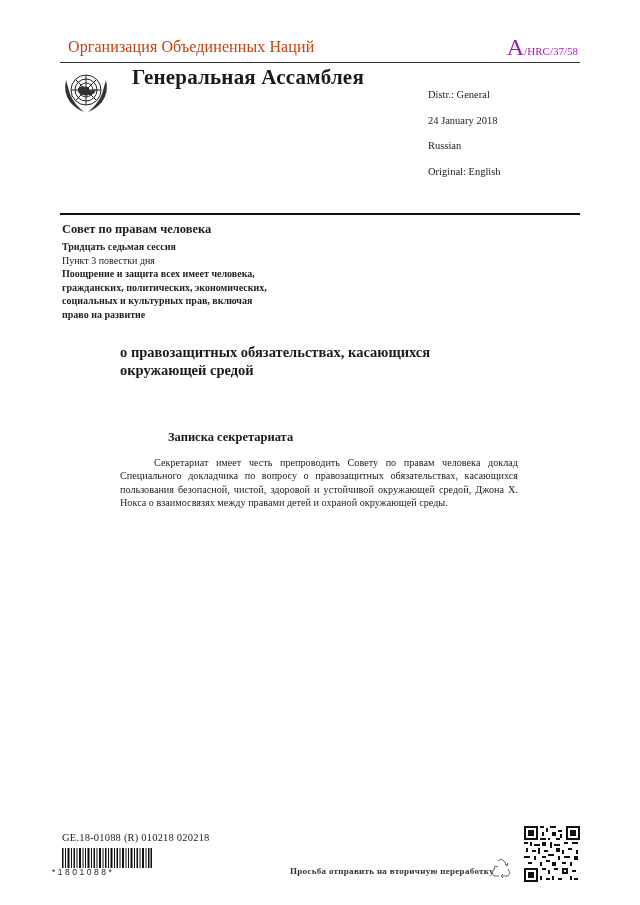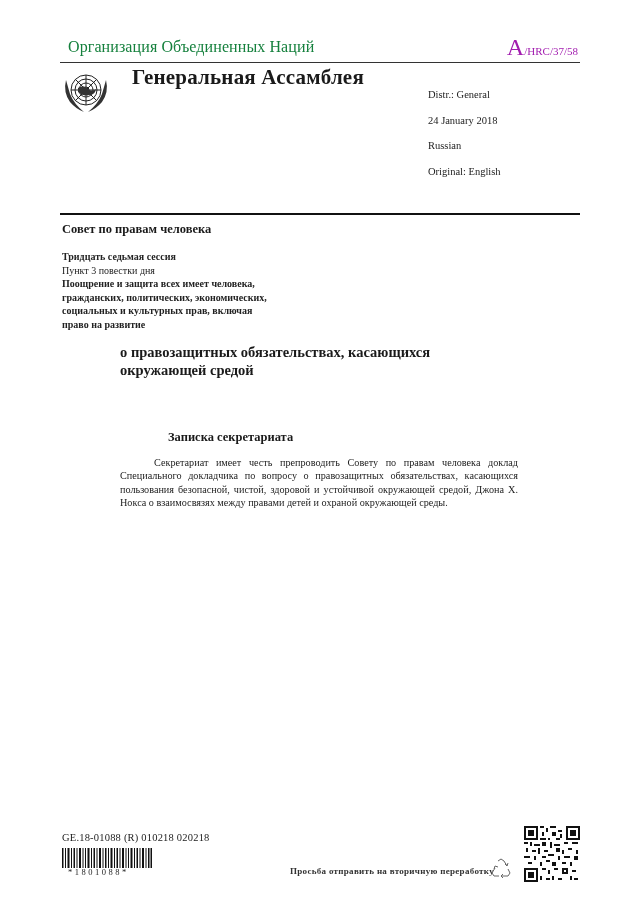--- a/index.html
+++ b/index.html
@@ -1,36 +1,36 @@
 <!DOCTYPE html>
 <html><head>
   <meta charset="utf-8">
   <style>
     html, body { margin: 0; padding: 0; background: #ffffff; }
     body { width: 640px; height: 905px; position: relative; overflow: hidden; font-family: "Liberation Serif", "DejaVu Serif", serif; color: #1a1a1a; }
     .abs { position: absolute; }
-    .org-name { left: 68px; top: 38px; font-size: 16px; letter-spacing: 0.1px; color: #15803d; }
+    .org-name { left: 68px; top: 38px; font-size: 16px; letter-spacing: 0.1px; color: #c2410c; }
     .symbol { right: 62px; top: 34px; color: #a21caf; white-space: nowrap; margin-left: 29px; }
     .symbol .big { font-size: 24px; }
     .symbol .small { font-size: 11px; }
     .rule-thin { left: 60px; top: 62px; width: 520px; height: 1px; background: #333; }
     .rule-thick { left: 60px; top: 213px; width: 520px; height: 2px; background: #111; }
     .emblem { left: 60px; top: 66px; width: 52px; height: 52px; }
     .assembly { left: 132px; top: 65px; font-size: 21px; font-weight: bold; letter-spacing: 0.2px; }
     .distr { left: 428px; top: 76px; font-size: 10.5px; line-height: 13.5px; color: #222; }
     .distr div { white-space: nowrap; margin-top: 12px; }
     .council { left: 62px; top: 222px; font-size: 12.5px; font-weight: bold; }
-    .session-block { left: 62px; top: 250px; font-size: 10px; line-height: 13.5px; color: #222; }
+    .session-block { left: 62px; top: 240px; font-size: 10px; line-height: 13.5px; color: #222; }
     .session-block .b { font-weight: bold; }
     .title-block { left: 120px; top: 344px; width: 420px; font-size: 14.5px; font-weight: bold; line-height: 17.5px; }
     .note-title { left: 120px; top: 430px; font-size: 12.5px; font-weight: bold; margin-left: 48px; }
     .body-text { left: 120px; top: 456px; width: 398px; font-size: 10.2px; line-height: 13.3px; text-align: justify; text-indent: 34px; color: #222; }
     .job-number { left: 62px; top: 832px; font-size: 10.5px; color: #222; letter-spacing: 0.2px; }
     .barcode { left: 62px; top: 848px; width: 90px; height: 20px; }
-    .barcode-text { left: 68px; top: 867px; width: 96px; font-family: Liberation Serif, serif; font-size: 8.5px; letter-spacing: 2.5px; color: #222; }
+    .barcode-text { left: 52px; top: 867px; width: 96px; font-family: Liberation Sans, sans-serif; font-size: 8.5px; letter-spacing: 2.5px; color: #222; }
     .recycle-text { left: 290px; top: 866px; font-size: 9px; font-weight: bold; color: #333; letter-spacing: 0.3px; }
     .recycle-icon { left: 490px; top: 857px; width: 22px; height: 22px; }
     .qr { left: 524px; top: 826px; width: 56px; height: 56px; }
   </style>
 </head>
 <body>
 
 <div class="abs org-name">Организация Объединенных Наций</div>
 <div class="abs symbol">
   <span class="big">A</span><span class="small">/HRC/37/58</span>

